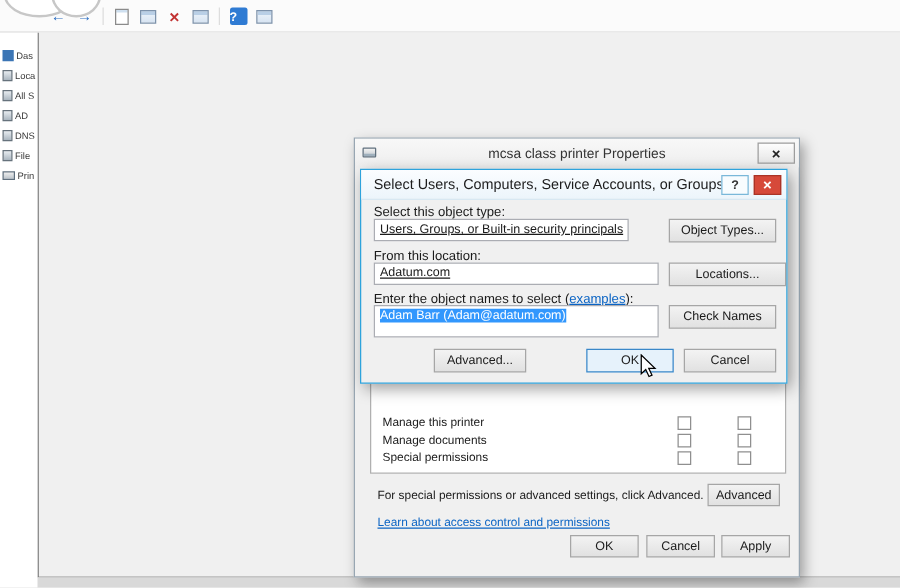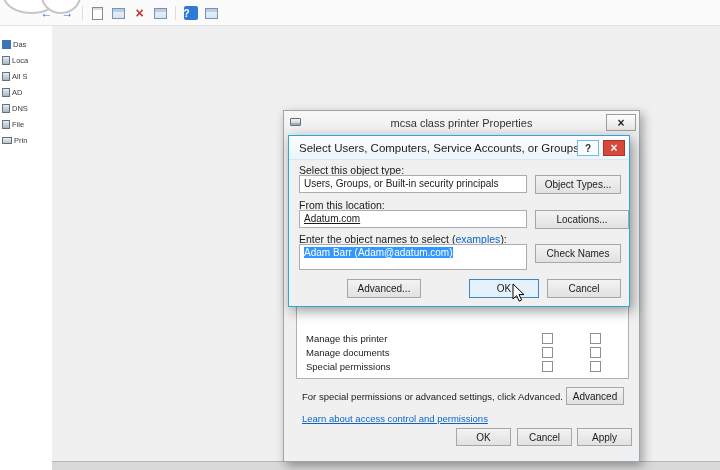--- a/index.html
+++ b/index.html
@@ -15,21 +15,21 @@
   .g-back::before { content:"←"; color:#2e6fc2; font-weight:bold; }
   .g-fwd::before { content:"→"; color:#2e6fc2; font-weight:bold; }
   .g-x::before { content:"×"; color:#c23333; font-weight:bold; font-size:14px; }
   .g-help { background:#2f7bd3; border-radius:2px; width:14px; height:14px; }
   .g-help::before { content:"?"; color:#fff; font-size:10px; font-weight:bold; }
   .g-page { width:11px; height:13px; background:#fff; border:1px solid #8a8a8a; box-shadow:inset 0 2px 0 #cfe0f0; }
   .g-grid { width:13px; height:11px; border:1px solid #7d92ab; background:linear-gradient(#eef4fa,#d7e4f2); box-shadow:inset 0 3px 0 #b9cfe6; }
   .tb-sep { width:1px; height:14px; background:#ddd; margin:0 2px; }
 
   
-  .sm-sidebar { position:absolute; left:0; top:26px; width:52px; bottom:0; background:#fff; z-index:2; padding-top:10px; }
+  .sm-sidebar { position:absolute; left:0; top:26px; width:30px; bottom:0; background:#fff; z-index:2; padding-top:10px; }
   .sm-item { display:flex; align-items:center; gap:2px; height:16px; padding-left:2px; font-size:7.5px; color:#3a3a3a; white-space:nowrap; overflow:hidden; }
   .smic { flex:none; display:inline-block; }
   .smic-dash { width:9px; height:9px; background:#3b75b5; }
   .smic-srv  { width:8px; height:9px; background:linear-gradient(#e7ecf0,#aab6c0); border:1px solid #66727c; }
   .smic-prn  { width:10px; height:7px; background:linear-gradient(#eee,#bcc4cb); border:1px solid #5f6f7d; }
 
   
   .mmc { position:absolute; left:30px; top:0; right:0; height:462px; background:#f0f0f0; border-left:1px solid #6f6f6f; border-bottom:1px solid #b5b5b5; z-index:1; }
 
   .pane { position:absolute; top:28px; height:415px; background:#fff; border:1px solid #828790; overflow:hidden; }
@@ -357,21 +357,21 @@
 </div>
 
 <div class="dlg-select">
   <div class="tbar">
     <span>Select Users, Computers, Service Accounts, or Groups</span>
     <span class="sbtn sbtn-help">?</span>
     <span class="sbtn sbtn-close"></span>
   </div>
 
   <span class="lbl" style="left:10px; top:28px;">Select this object type:</span>
-  <div class="fld" style="left:10px; top:39px; width:228px; height:18px;">Users, Groups, or Built-in security principals</div>
+  <div class="fld" style="left:10px; top:39px; width:204px; height:18px;text-decoration:underline;">Users, Groups, or Built-in security principals</div>
   <div class="btn" style="left:246px; top:39px; width:86px; height:19px;">Object Types...</div>
 
   <span class="lbl" style="left:10px; top:63px;">From this location:</span>
   <div class="fld" style="left:10px; top:74px; width:228px; height:18px;text-decoration:underline;">Adatum.com</div>
   <div class="btn" style="left:246px; top:74px; width:94px; height:19px;">Locations...</div>
 
   <span class="lbl" style="left:10px; top:97px;"><span>Enter the object names to select (</span><span class="link">examples</span><span>):</span></span>
   <div class="fld" style="left:10px; top:108px; width:228px; height:26px;"><span class="sel-text">Adam Barr (Adam@adatum.com)</span></div>
   <div class="btn" style="left:246px; top:108px; width:86px; height:19px;">Check Names</div>
 

